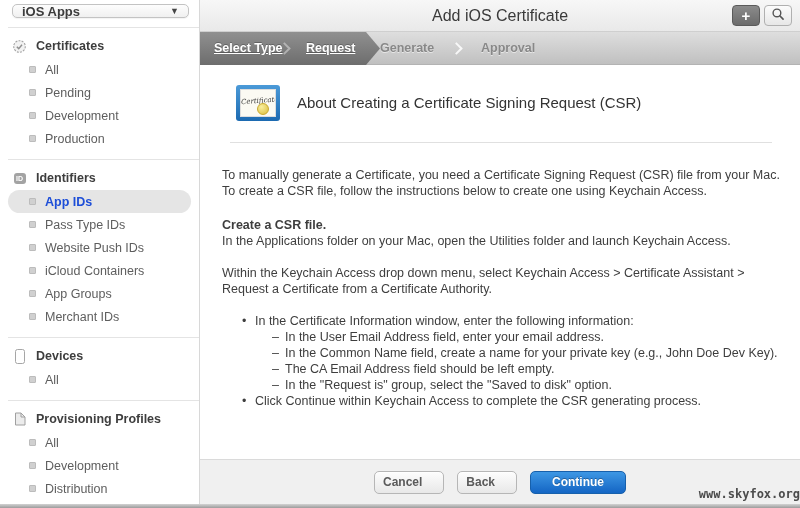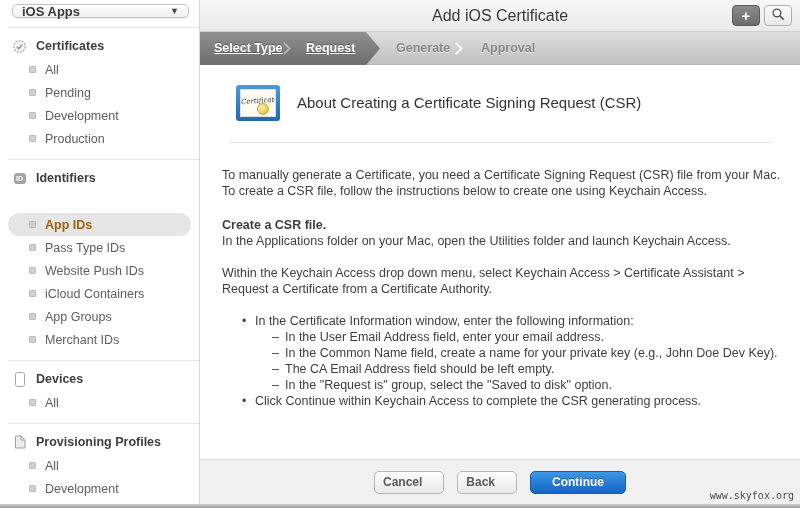--- a/index.html
+++ b/index.html
@@ -15,21 +15,21 @@
   .dropdown .lbl { flex:1; font-weight:bold; font-size:13px; color:#3c3c3c; }
   .dropdown .caret { font-size:9px; color:#444; }
   .side-divider { border-top:1px solid #e4e4e4; margin:9px 0 0 8px; }
   .section { margin-top:6px; }
   .sec-head { display:flex; align-items:center; height:24px; padding-left:11px; gap:8px;
               font-size:12.5px; font-weight:bold; color:#3e3e3e; }
   .sec-icon { width:17px; display:flex; justify-content:center; align-items:center; }
   .item { display:flex; align-items:center; height:23px; margin:0 8px; padding-left:21px; gap:9px;
           font-size:12.5px; color:#5e5e5e; border-radius:12px; cursor:default; }
   .item .sq { width:7px; height:7px; background:#d0d0d0; border:1px solid #bcbcbc; border-radius:1px; flex:none; }
-  .item.selected { background:#e5e5e5; font-weight:bold; color:#a16207;margin-top:23px; }
+  .item.selected { background:#e5e5e5; font-weight:bold; color:#1d4ed8; }
   .id-badge { background:#a3a3a3; color:#fff; font-size:7px; font-weight:bold; border-radius:3px; padding:2px 2.5px; line-height:1; }
   .phone-ic { width:10px; height:15px; border:1.5px solid #a6a6a6; border-radius:2.5px; }
 
   
   .main { position:absolute; left:200px; top:0; width:600px; height:504px; display:flex; flex-direction:column; background:#fff; }
 
   .hdr { height:32px; flex:none; background:linear-gradient(#f7f7f7,#e9e9e9); border-bottom:1px solid #cfcfcf; position:relative; }
   .hdr-title { text-align:center; line-height:31px; font-size:16px; color:#3a3a3a; }
   .hdr-btn { position:absolute; top:5px; width:28px; height:21px; border-radius:4px; display:flex; align-items:center; justify-content:center; cursor:pointer; }
   .hdr-btn.add { right:40px; background:linear-gradient(#8b8b8b,#6b6b6b); border:1px solid #5a5a5a; color:#fff; font-size:15px; font-weight:bold; line-height:1; }
@@ -65,22 +65,22 @@
   .dlist { list-style:none; margin-left:17px; }
   .dlist > li { padding-left:13px; position:relative; }
   .dlist > li::before { content:"\2013"; position:absolute; left:0; }
 
   .footer { height:45px; flex:none; background:#f0f0f0; border-top:1px solid #dadada;
             display:flex; align-items:center; justify-content:center; gap:13px; position:relative; }
   .btn { height:23px; padding:0 21px; border-radius:5px; font-size:12px; font-weight:bold; line-height:21px; cursor:pointer;
          font-family:"Liberation Sans","DejaVu Sans",sans-serif; }
   .btn.gray { background:linear-gradient(#fdfdfd,#e8e8e8); border:1px solid #b6b6b6; color:#5a5a5a; box-shadow:inset 0 1px 0 rgba(255,255,255,.7);padding-left:8px; }
   .btn.blue { background:linear-gradient(#3d97e4,#1465c4); border:1px solid #1760ab; color:#fff; text-shadow:0 -1px 0 rgba(0,0,0,.3); }
-  .watermark { position:absolute; right:6px; bottom:3px; font-family:"DejaVu Sans Mono","Liberation Mono",monospace;
-               font-size:10px; font-weight:normal; color:#4c4c4c; }
+  .watermark { position:absolute; right:0; bottom:3px; font-family:"DejaVu Sans Mono","Liberation Mono",monospace;
+               font-size:12px; font-weight:bold; color:#4c4c4c; }
 
   .bottom-strip { position:absolute; left:0; bottom:0; width:800px; height:4px; background:linear-gradient(#d2d2d2,#9c9c9c); }
 </style>
 </head>
 <body>
 
 <div class="app">
 
   <div class="sidebar">
     <div class="dropdown">
@@ -205,21 +205,21 @@
             </svg>
         </span>
       </div>
     </div>
 
     <div class="stepbar">
       <div class="step-dark"></div>
       <span class="step active" style="left:14px">Select Type</span>
       <span class="chev dark"></span>
       <span class="step active" style="left:106px">Request</span>
-      <span class="step inactive" style="left:196px">Generate</span>
+      <span class="step inactive" style="left:180px">Generate</span>
       <span class="chev light"></span>
       <span class="step inactive" style="left:281px">Approval</span>
     </div>
 
     <div class="content">
       <div class="title-row">
         <div class="cert-icon">
           <div class="cert-inner">
             <div class="cert-word">Certificate</div>
             <div class="cert-seal"></div>

